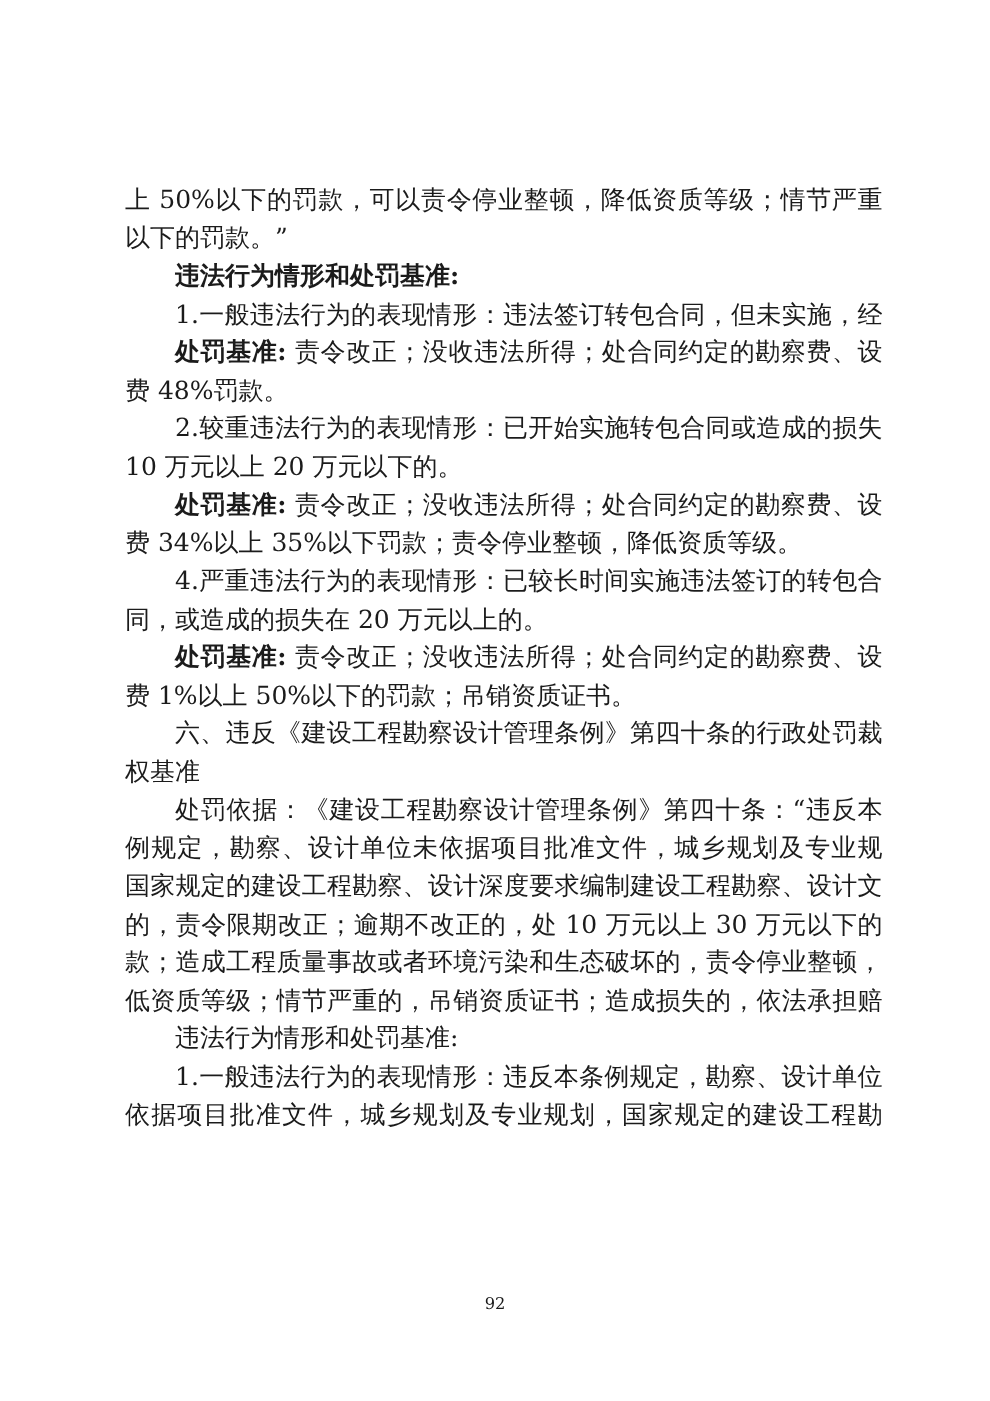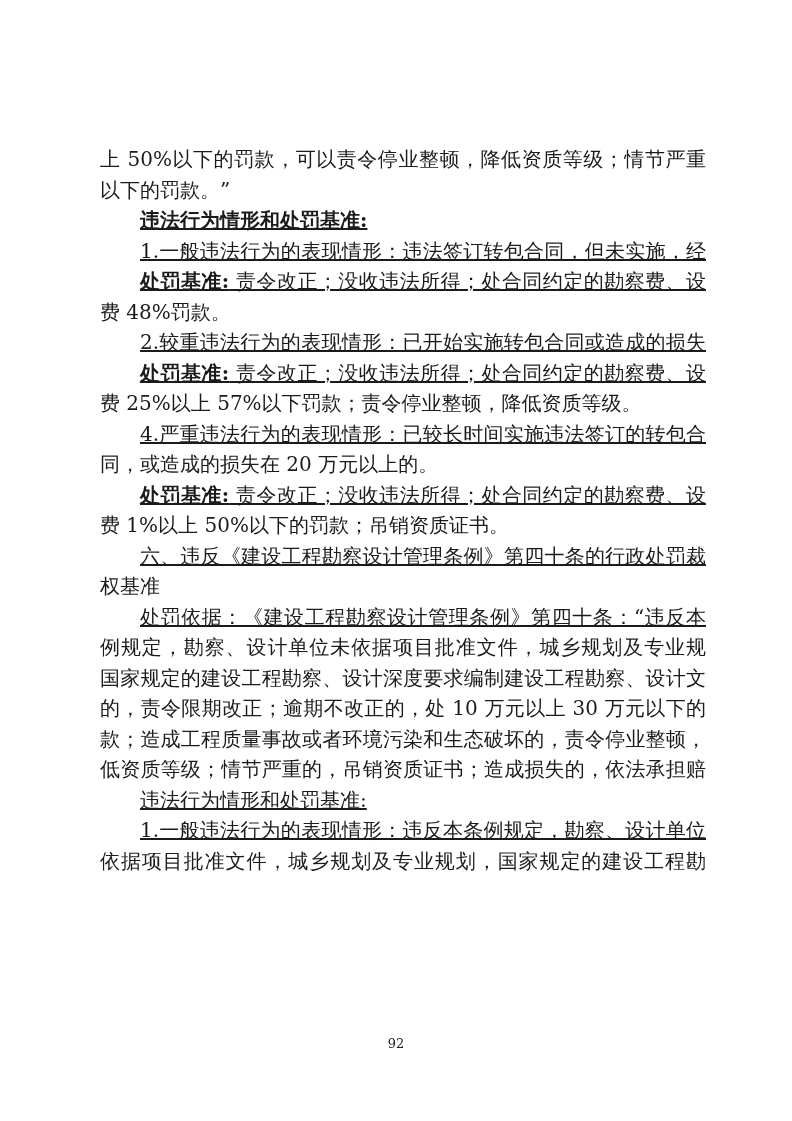--- a/index.html
+++ b/index.html
@@ -24,21 +24,20 @@
   }
   .line {
     height: 30.5px;
     line-height: 30.5px;
     font-size: 20px;
     white-space: pre-wrap;
     overflow: hidden;
   }
   .line.indent {
     text-indent: 40px;
-    text-decoration: underline;
   }
   .line.justify {
     text-align: justify;
     text-align-last: justify;
   }
   .bold {
     font-weight: 700;
   }
   .page-footer {
     position: absolute;
@@ -56,22 +55,23 @@
 
 <div class="page">
   <div class="document-body">
       <div class="line justify"><span>上 50%以下的罚款，可以责令停业整顿，降低资质等级；情节严重的，</span></div>
       <div class="line"><span>以下的罚款。”</span></div>
       <div class="line indent"><span class="bold">违法行为情形和处罚基准:</span></div>
       <div class="line indent justify"><span>1.一般违法行为的表现情形：违法签订转包合同，但未实施，经责</span></div>
       <div class="line indent justify"><span class="bold">处罚基准:</span><span> 责令改正；没收违法所得；处合同约定的勘察费、设计</span></div>
       <div class="line"><span>费 48%罚款。</span></div>
       <div class="line indent justify"><span>2.较重违法行为的表现情形：已开始实施转包合同或造成的损失在</span></div>
+      <div class="line"><span>10 万元以上 20 万元以下的。</span></div>
       <div class="line indent justify"><span class="bold">处罚基准:</span><span> 责令改正；没收违法所得；处合同约定的勘察费、设计</span></div>
-      <div class="line"><span>费 25%以上 57%以下罚款；责令停业整顿，降低资质等级。</span></div>
+      <div class="line"><span>费 34%以上 35%以下罚款；责令停业整顿，降低资质等级。</span></div>
       <div class="line indent justify"><span>4.严重违法行为的表现情形：已较长时间实施违法签订的转包合</span></div>
       <div class="line"><span>同，或造成的损失在 20 万元以上的。</span></div>
       <div class="line indent justify"><span class="bold">处罚基准:</span><span> 责令改正；没收违法所得；处合同约定的勘察费、设计</span></div>
       <div class="line"><span>费 1%以上 50%以下的罚款；吊销资质证书。</span></div>
       <div class="line indent justify"><span>六、违反《建设工程勘察设计管理条例》第四十条的行政处罚裁量</span></div>
       <div class="line"><span>权基准</span></div>
       <div class="line indent justify"><span>处罚依据：《建设工程勘察设计管理条例》第四十条：“违反本条</span></div>
       <div class="line justify"><span>例规定，勘察、设计单位未依据项目批准文件，城乡规划及专业规划，</span></div>
       <div class="line justify"><span>国家规定的建设工程勘察、设计深度要求编制建设工程勘察、设计文件</span></div>
       <div class="line justify"><span>的，责令限期改正；逾期不改正的，处 10 万元以上 30 万元以下的罚</span></div>

